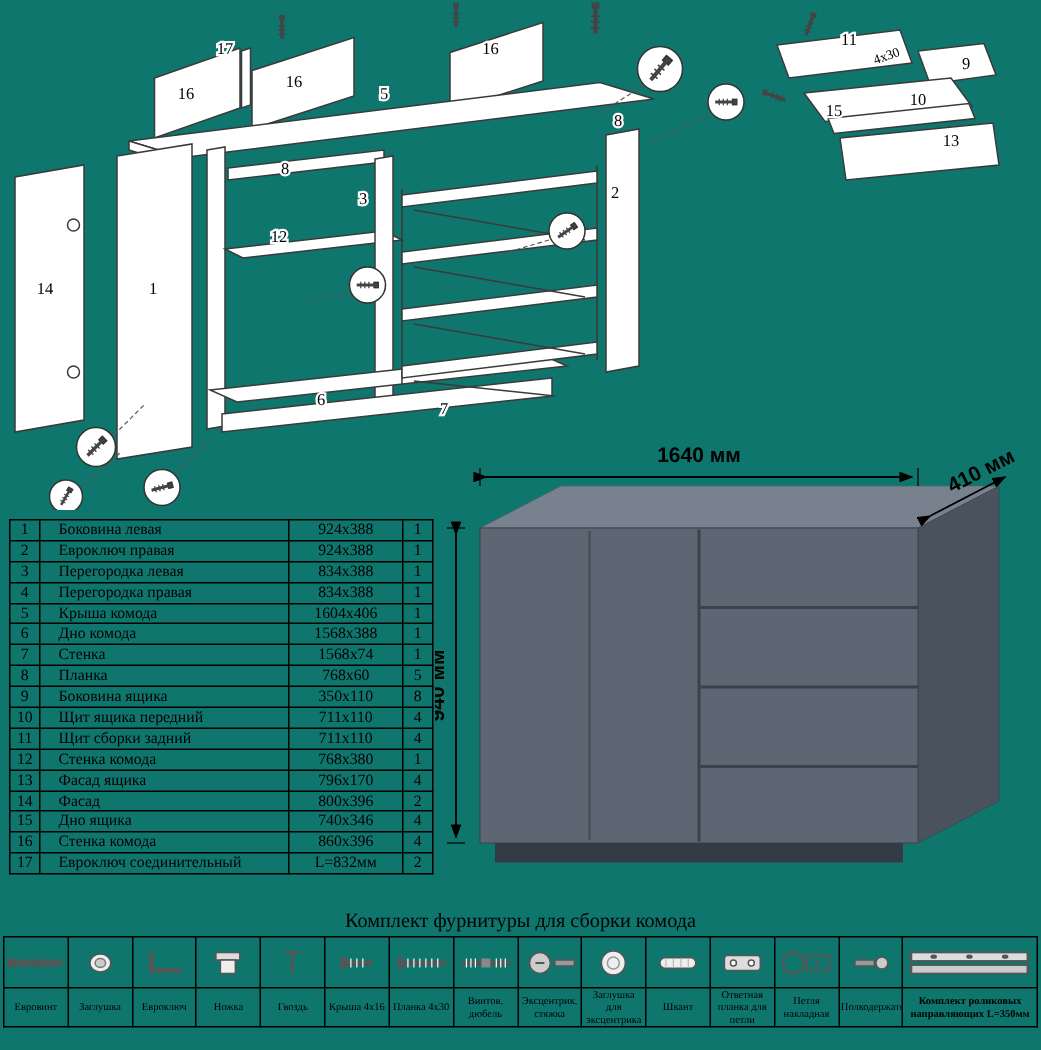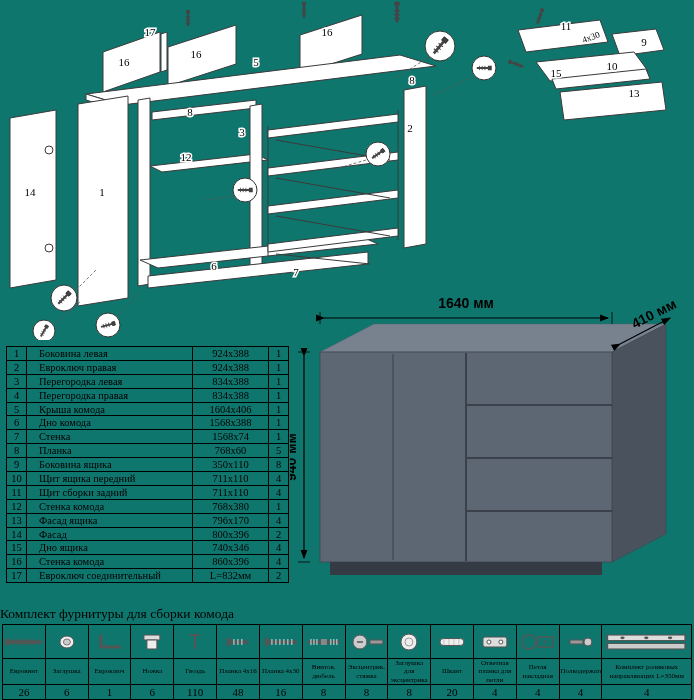--- a/index.html
+++ b/index.html
@@ -12,24 +12,24 @@
 
   
   #parts { position:absolute; left:6px; top:346px; width:282px; border-collapse:collapse; table-layout:fixed; }
   #parts td { border:1px solid #000; font-size:10.5px; line-height:1.05; height:13.9px; padding:0 2px; white-space:nowrap; overflow:hidden; }
   #parts td.pt-num  { width:20px;  text-align:center; }
   #parts td.pt-name { width:166px; text-align:left;padding-left:12px; }
   #parts td.pt-size { width:76px;  text-align:center; }
   #parts td.pt-qty  { width:20px;  text-align:center; }
 
   
-  #hw-title { position:absolute; top:606px; left:0; width:694px; text-align:left; font-size:13.5px; }
+  #hw-title { position:absolute; top:606px; left:0; width:694px; text-align:center; font-size:13.5px; }
   #hw { position:absolute; left:2px; top:624px; width:690px; border-collapse:collapse; table-layout:fixed; }
   #hw td { border:1px solid #000; text-align:center; vertical-align:middle; overflow:hidden; }
-  #hw td:last-child { width:13%; }
+  #hw td:last-child { width:13%;font-weight:bold; }
   #hw tr.icons td { height:34px; padding:1px; }
   #hw tr.icons svg { width:100%; height:28px; display:block; }
   #hw tr.names td { height:26px; font-size:7px; line-height:1.15; padding:0 1px; }
   #hw tr.qtys  td { height:15px; font-size:11px; }
 
   
   .plabel { font-size:11px; fill:#000; font-family:"Liberation Serif", serif;
             paint-order:stroke; stroke:#fff; stroke-width:3px; text-anchor:middle; }
   .plabel.small { font-size:9px; }
   .dim { font-size:14px; font-weight:bold; fill:#000; font-family:"Liberation Sans", sans-serif; text-anchor:middle; }
@@ -447,44 +447,27 @@
               <circle cx="31" cy="7" r="1" fill="#555"></circle>
             </svg>
           </td>
         </tr>
       <tr class="names">
           <td>Евровинт</td>
           <td>Заглушка</td>
           <td>Евроключ</td>
           <td>Ножка</td>
           <td>Гвоздь</td>
-          <td>Планка 4x16</td>
+          <td>Крыша 4x16</td>
           <td>Планка 4x30</td>
           <td>Винтов. дюбель</td>
           <td>Эксцентрик. стяжка</td>
           <td>Заглушка для эксцентрика</td>
           <td>Шкант</td>
           <td>Ответная планка для петли</td>
           <td>Петля накладная</td>
           <td>Полкодержатель</td>
           <td>Комплект роликовых направляющих L=350мм</td>
         </tr>
-      <tr class="qtys">
-          <td>26</td>
-          <td>6</td>
-          <td>1</td>
-          <td>6</td>
-          <td>110</td>
-          <td>48</td>
-          <td>16</td>
-          <td>8</td>
-          <td>8</td>
-          <td>8</td>
-          <td>20</td>
-          <td>4</td>
-          <td>4</td>
-          <td>4</td>
-          <td>4</td>
-        </tr>
     </tbody>
   </table>
 
 </div>
 
 </body></html>

